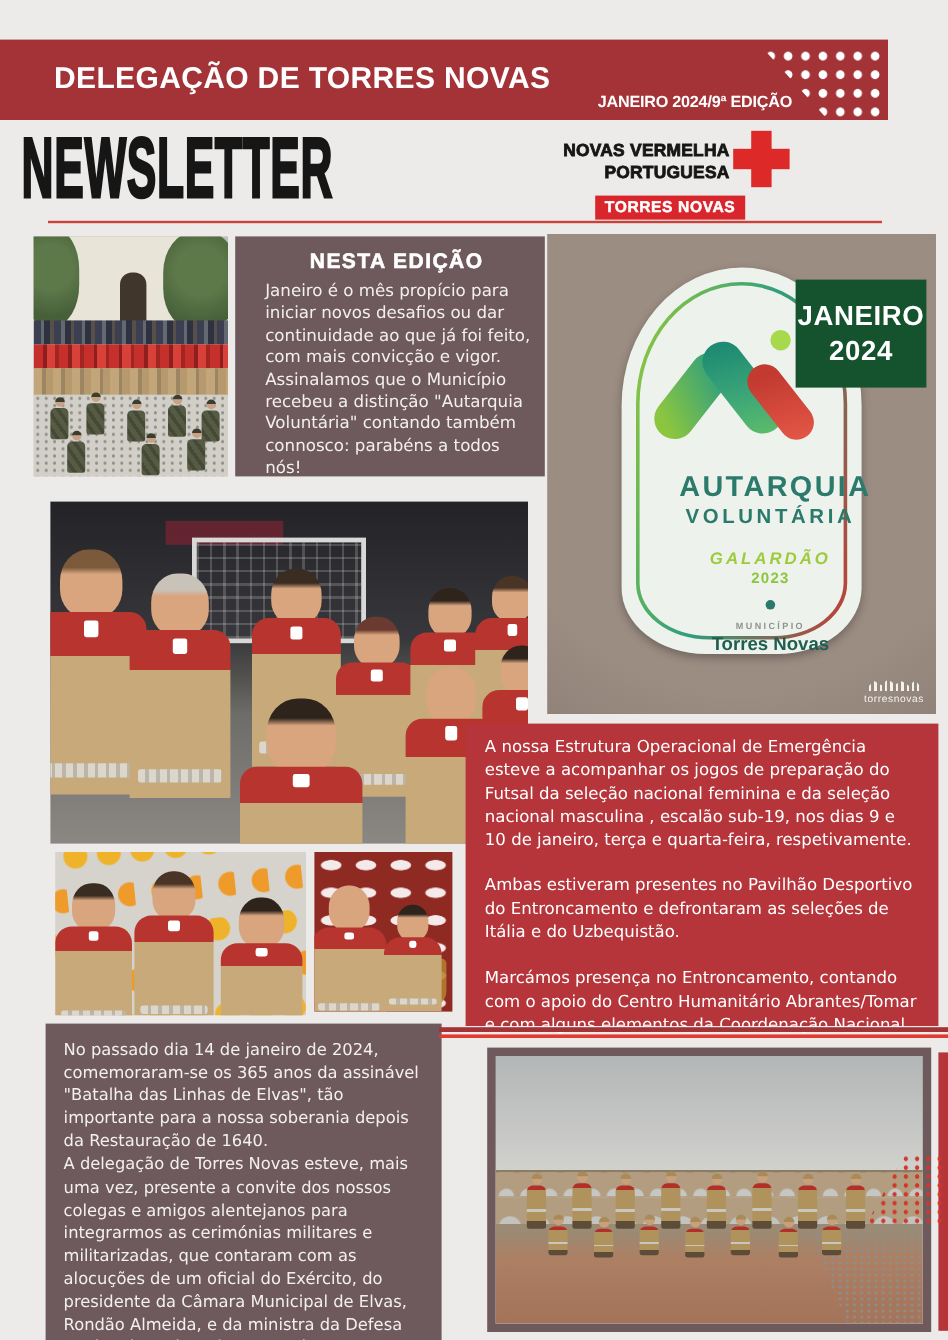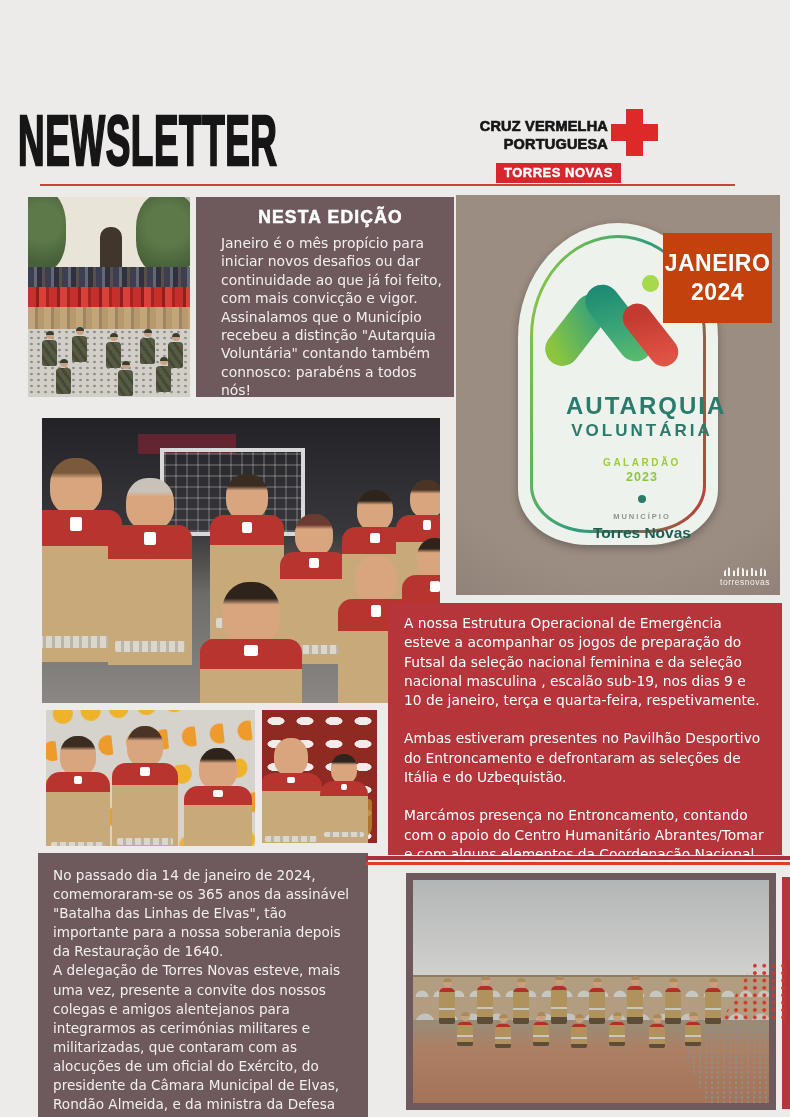--- a/index.html
+++ b/index.html
@@ -66,30 +66,30 @@
   .nb{position:absolute;border-radius:18px;}
   .nb1{left:12px;top:26px;width:34px;height:82px;transform:rotate(38deg);
     background:linear-gradient(25deg,#8CC63F 15%,#2E9E7E 85%);}
   .nb2{left:54px;top:16px;width:34px;height:88px;transform:rotate(-38deg);
     background:linear-gradient(205deg,#1E8A72 10%,#3aa578 55%,#5cbb6b 95%);}
   .nb3{left:88px;top:36px;width:29px;height:72px;transform:rotate(-38deg);border-radius:15px;
     background:linear-gradient(205deg,#C23A30 20%,#E25545 90%);}
   .ndot{position:absolute;left:94px;top:12px;width:17px;height:17px;border-radius:50%;background:#A6D94B;}
   .aw1{margin:0;padding-top:169px;font-size:24px;font-weight:700;color:#2B7A6B;letter-spacing:2px;}
   .aw2{margin:1px 0 16px;font-size:17px;font-weight:700;color:#2B7A6B;letter-spacing:3px;}
-  .aw3{margin:10px 0 0;font-size:10px;font-weight:700;color:#9ECB3C;letter-spacing:2.5px;}
+  .aw3{margin:10px 0 0;font-size:14px;font-weight:700;color:#9ECB3C;letter-spacing:2.5px;font-style:italic;}
   .aw4{margin:2px 0 0;font-size:12.5px;font-weight:700;color:#8CC63F;letter-spacing:1px;}
   .awdot{width:8px;height:8px;border-radius:50%;background:#2B7A6B;margin:11px auto 9px;}
   .aw5{margin:0;font-size:7.5px;font-weight:700;color:#8e938e;letter-spacing:2px;}
   .aw6{margin:3px 0 0;font-size:15.5px;font-weight:700;color:#1F5E50;}
   .wm{position:absolute;right:10px;bottom:8px;text-align:center;color:#f3f2ee;font-size:8.5px;letter-spacing:.5px;}
   .wm-bars{width:42px;height:11px;margin:0 auto 1px;
     background:repeating-linear-gradient(90deg,#f3f2ee 0 2px,transparent 2px 4.5px);
     clip-path:polygon(0 60%,10% 20%,25% 55%,38% 10%,52% 50%,66% 25%,80% 60%,92% 15%,100% 55%,100% 100%,0 100%);}
-  .issue-box{left:663px;top:233px;width:109px;height:90px;background:#c2410c;color:#fff;
+  .issue-box{left:663px;top:233px;width:109px;height:90px;background:#14532d;color:#fff;
     display:flex;flex-direction:column;align-items:center;justify-content:center;
     font-size:23px;font-weight:700;line-height:29px;letter-spacing:.5px;}
 
   
   .photo-group{left:42px;top:418px;width:398px;height:285px;overflow:hidden;
     background:linear-gradient(180deg,#232327 0,#38383c 40%,#55534f 52%,#6e6c69 62%,#8b8884 100%);}
   .goal{position:absolute;left:118px;top:30px;width:145px;height:88px;border:4px solid #d8d8d8;
     background-image:repeating-linear-gradient(90deg,rgba(255,255,255,.18) 0 2px,transparent 2px 11px),
                      repeating-linear-gradient(0deg,rgba(255,255,255,.18) 0 2px,transparent 2px 11px);}
   .gsign{position:absolute;left:96px;top:16px;width:98px;height:20px;background:#6e2433;opacity:.85;}
@@ -157,25 +157,30 @@
   .dots-bottom{left:722px;top:962px;width:66px;height:58px;
     background-image:radial-gradient(circle,#D2372B 1.6px,transparent 2.1px);
     background-size:9.4px 7.4px;
     clip-path:polygon(48% 0,100% 0,100% 100%,0 100%);}
 </style>
 </head>
 <body>
 
 <div id="page">
 
+  <div class="abs banner">
+    <div class="banner-title">DELEGAÇÃO DE TORRES NOVAS</div>
+    <div class="banner-edition">JANEIRO 2024/9ª EDIÇÃO</div>
+    <div class="banner-dots"></div>
+  </div>
 
   <div class="abs newsletter">NEWSLETTER</div>
 
   <div class="abs cvp-name">
-    <span>CRUZ VERMELHA</span><br>
+    <span>NOVAS VERMELHA</span><br>
     <span>PORTUGUESA</span>
   </div>
   <div class="abs cvp-cross"></div>
   <div class="abs cvp-badge">TORRES NOVAS</div>
   <div class="abs header-rule"></div>
 
   <div class="abs photo-parade">
     <div class="pp-sky"></div>
     <div class="pp-bldg"></div>
     <div class="pp-door"></div>

